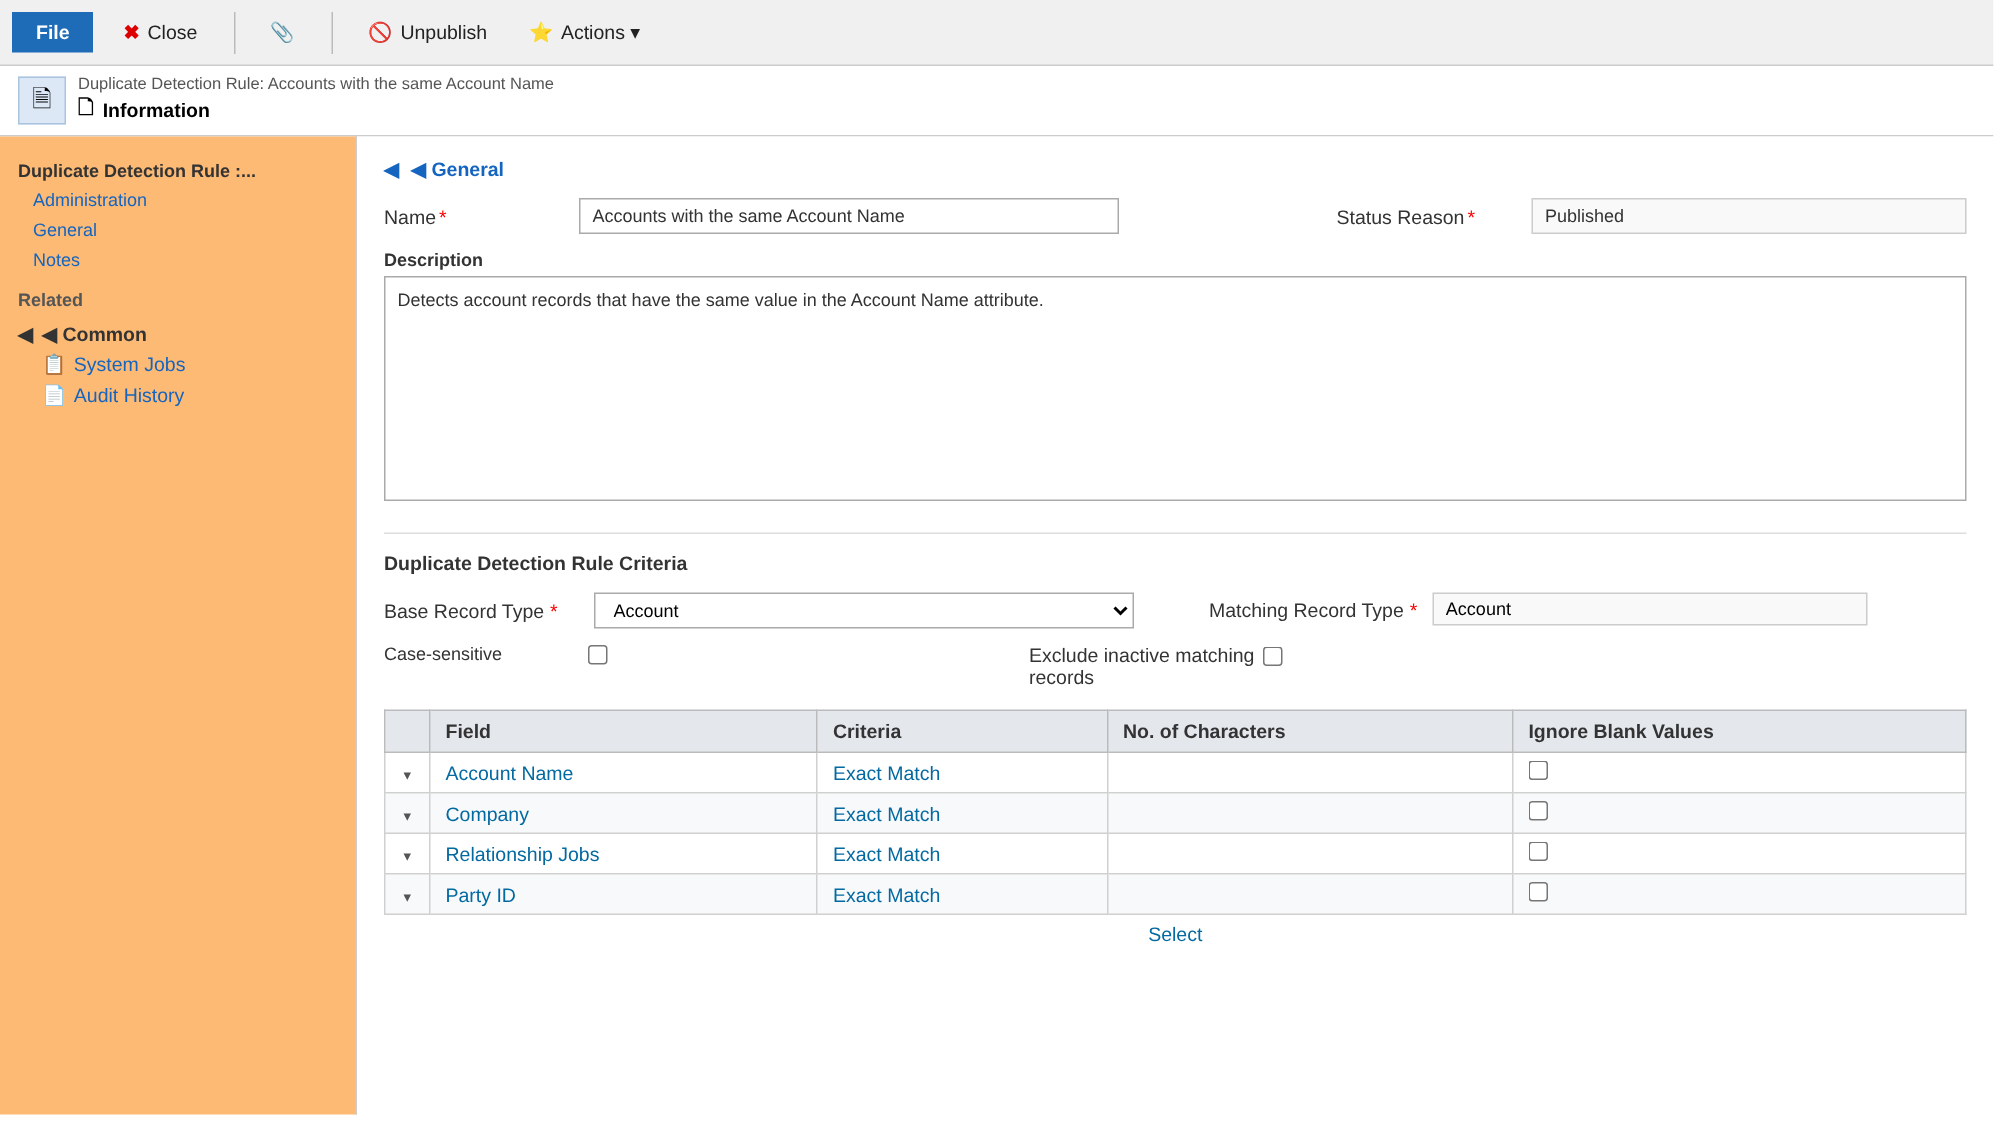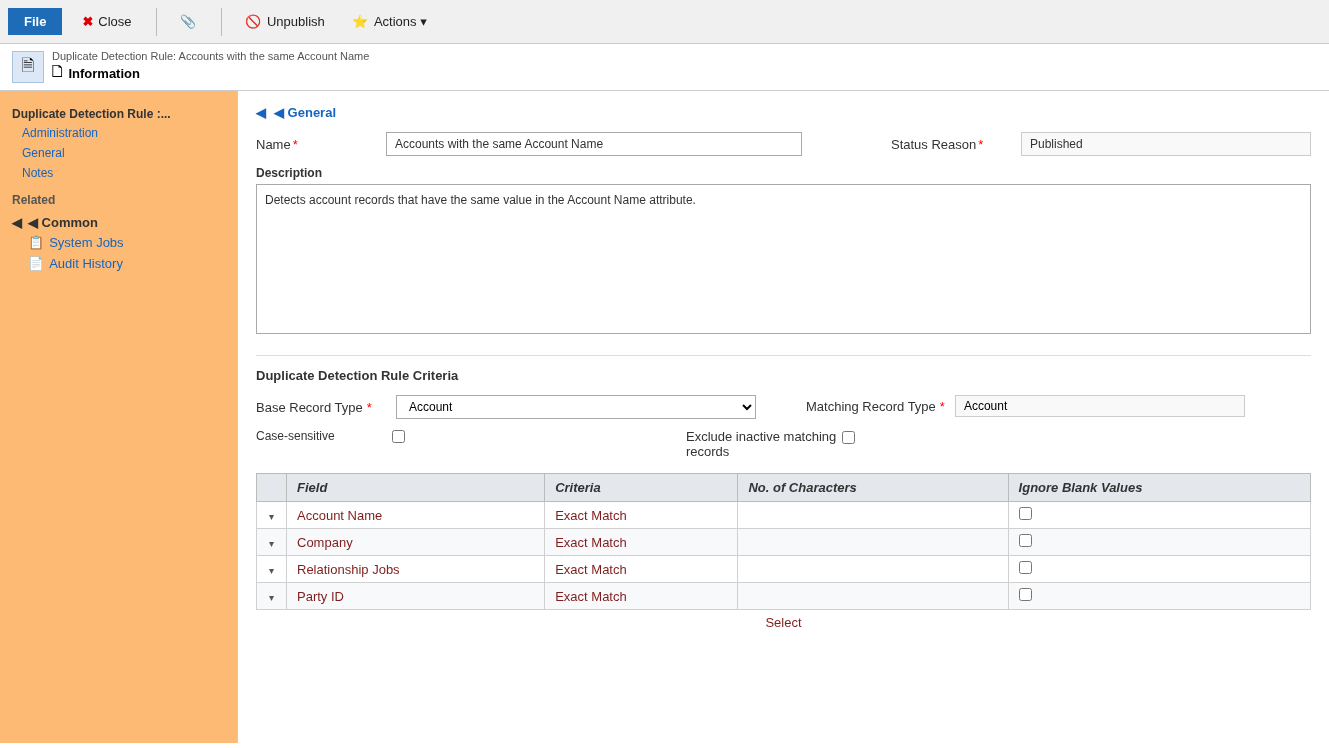--- a/index.html
+++ b/index.html
@@ -118,21 +118,21 @@
     .form-label {
       font-size: 12px;
       color: #333;
       min-width: 120px;
     }
     .required-star { color: red; margin-left: 2px; }
     .form-input {
       border: 1px solid #aaa;
       padding: 4px 8px;
       font-size: 12px;
-      width: 416px;
+      width: 360px;
       background: #fff;
       color: #333;
     }
     .form-input-readonly {
       border: 1px solid #ccc;
       padding: 4px 8px;
       font-size: 12px;
       width: 290px;
       background: #f9f9f9;
       color: #333;
@@ -213,30 +213,29 @@
       font-size: 12px;
       margin-top: 8px;
     }
     .criteria-table th {
       background: #e4e8ed;
       border: 1px solid #bbb;
       padding: 6px 10px;
       text-align: left;
       font-weight: bold;
       color: #333;
-      font-style: italic;
     }
     .criteria-table td {
       border: 1px solid #d0d0d0;
       padding: 5px 10px;
       vertical-align: middle;
     }
     .criteria-table tr:nth-child(even) td { background: #f8f9fb; }
     .criteria-table tr:nth-child(odd) td { background: #fff; }
-    .link-text { color: #7f1d1d; text-decoration: none; cursor: pointer; }
+    .link-text { color: #0369a1; text-decoration: none; cursor: pointer; }
     .chevron-down { font-size: 10px; color: #555; }
 
     .top-form-row {
       display: flex;
       align-items: center;
       margin-bottom: 10px;
       width: 100%;
     }
     .top-form-left {
       display: flex;

